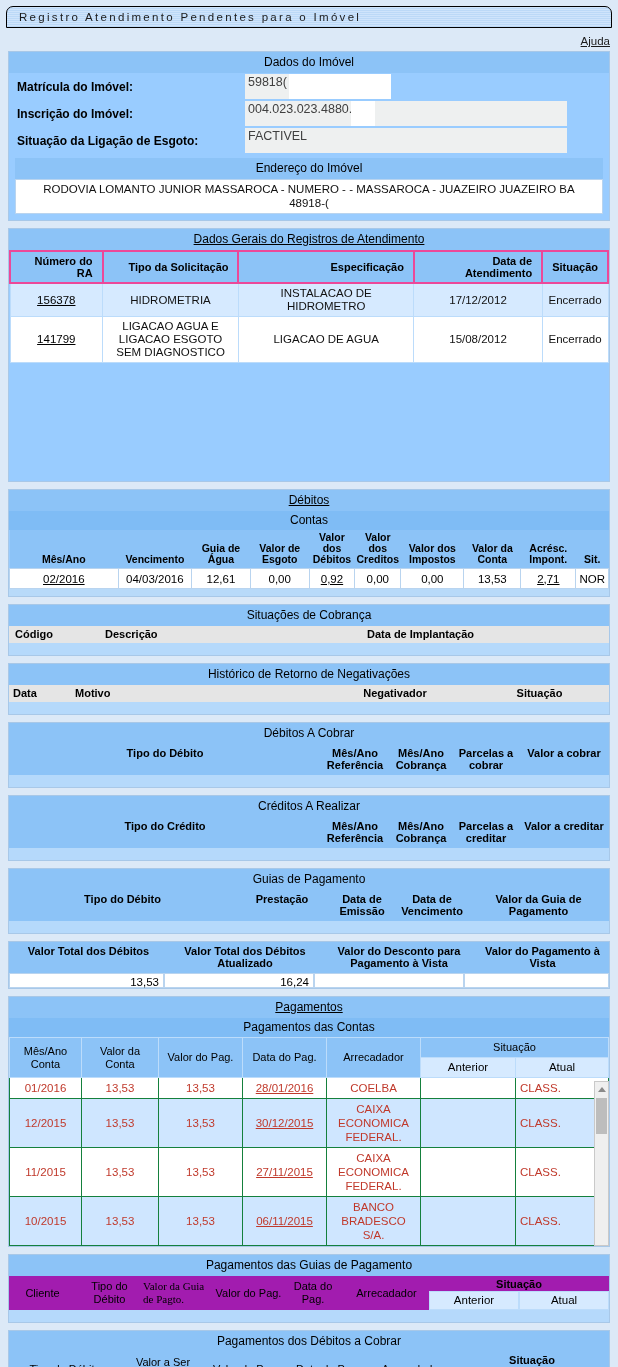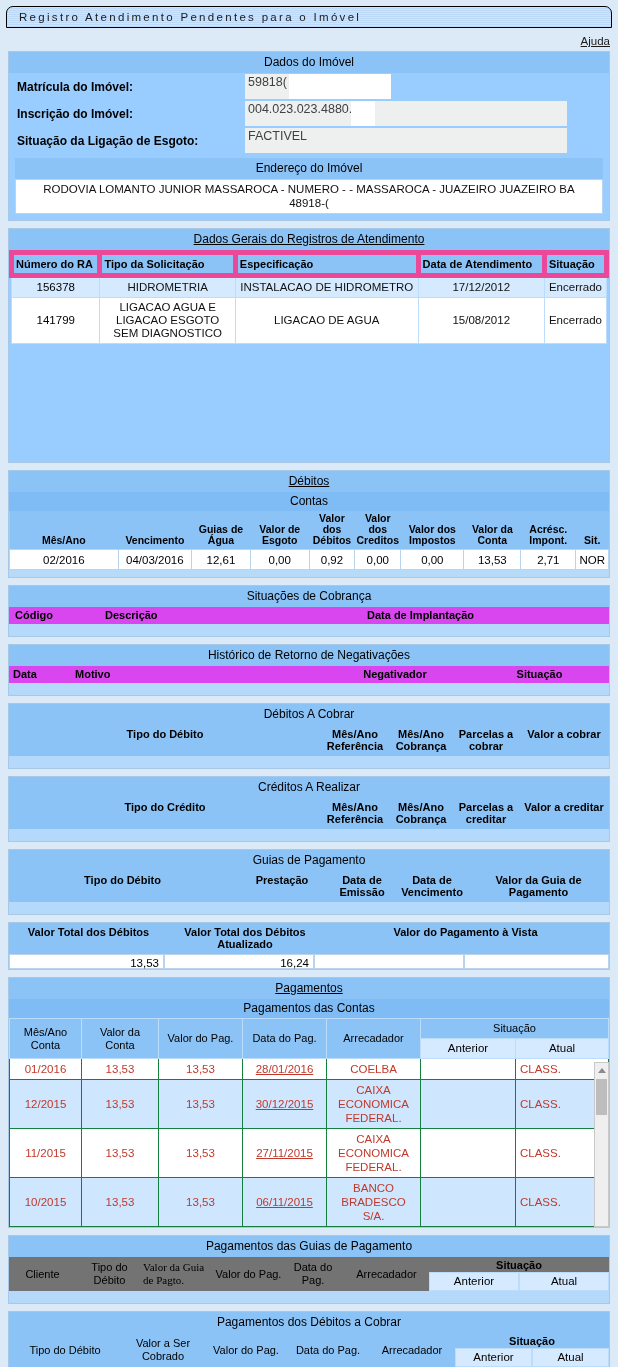--- a/index.html
+++ b/index.html
@@ -114,38 +114,38 @@
     color: #111;
   }
   
   table.grid {
     width: 100%;
     border-collapse: collapse;
     font-size: 11.5px;
   }
   table.grid th {
     background: #8cc3f7;
-    border: 5px solid #ec4899;
+    border: 2px solid #ec4899;
     font-weight: bold;
     font-size: 11px;
-    padding: 3px 2px;
+    padding: 3px 9px;
     color: #000;
-    text-align: left;
+    text-align: right;
     line-height: 12px;
   }
   table.grid td {
     border: 1px solid #bcdcfb;
     padding: 3px 4px;
     text-align: center;
     color: #111;
     line-height: 13px;
   }
   tr.r-alt td { background: #d6eaff; }
   tr.r-norm td { background: #ffffff; }
-  .lnk { cursor: pointer; color: #000; }
+  .lnk { text-decoration: underline; cursor: pointer; color: #000; }
   .ra-filler { background:#99ccff; height: 118px; }
   
   table.contas { width: 100%; border-collapse: collapse; }
   table.contas th {
     background: #8cc3f7;
     font-size: 10.5px; font-weight: bold;
     padding: 2px 1px 3px 1px;
     line-height: 11px;
     text-align: center;
     vertical-align: bottom;
@@ -161,21 +161,21 @@
   .ta-r { text-align: center; }
   .ta-c { text-align: center; }
   .ta-l { text-align: left; }
   .contas-tail { height: 7px; background: #b8daf9; }
   
   .hdr-strip {
     display: flex;
     font-size: 11px;
     font-weight: bold;
     padding: 2px 0 3px 0;
-    background: #d946ef;
+    background: #e5e5e5;
     color: #000;
   }
   .hdr-strip > div { line-height: 12px; text-align: center; }
   .strip-blank { background: #b5d9fb; height: 12px; }
   .hdr2 {
     background: #8cc3f7;
     display: flex;
     font-size: 11px; font-weight: bold;
     color: #000;
   }
@@ -321,21 +321,21 @@
 </div>
 
 <div class="panel">
   <div class="sec-title u"><span>Débitos</span></div>
   <div class="sec-sub">Contas</div>
   <table class="contas">
     <thead>
       <tr>
         <th style="width:110px">Mês/Ano</th>
         <th style="width:72px">Vencimento</th>
-        <th style="width:58px">Guias de Água</th>
+        <th style="width:58px">Guia de Água</th>
         <th style="width:58px">Valor de Esgoto</th>
         <th style="width:44px">Valor dos Débitos</th>
         <th style="width:44px">Valor dos Creditos</th>
         <th style="width:62px">Valor dos Impostos</th>
         <th style="width:56px">Valor da Conta</th>
         <th style="width:54px">Acrésc. Impont.</th>
         <th>Sit.</th>
       </tr>
     </thead>
     <tbody>
@@ -410,20 +410,21 @@
     <div style="width:70px">Data de Vencimento</div>
     <div style="flex:1">Valor da Guia de Pagamento</div>
   </div>
   <div class="strip-blank"></div>
 </div>
 
 <div class="panel">
   <div class="tot-head">
     <div style="width:155px">Valor Total dos Débitos</div>
     <div style="width:150px">Valor Total dos Débitos Atualizado</div>
+    <div style="width:150px">Valor do Desconto para Pagamento à Vista</div>
     <div style="flex:1">Valor do Pagamento à Vista</div>
   </div>
   <div class="tot-vals">
     <div style="width:155px">13,53</div>
     <div style="width:150px">16,24</div>
     <div style="width:150px"></div>
     <div style="flex:1"></div>
   </div>
 </div>
 
@@ -489,21 +490,21 @@
       <div class="sb-up">
           <div></div>
         </div>
       <div class="sb-thumb"></div>
     </div>
   </div>
 </div>
 
 <div class="panel">
   <div class="sec-title">Pagamentos das Guias de Pagamento</div>
-  <div style="display:flex;background:#737373;">
+  <div style="display:flex;background:#a21caf;">
     <div style="width:67px;font-size:11px;text-align:center;align-self:center;padding:4px 0;">Cliente</div>
     <div style="width:67px;font-size:11px;text-align:center;align-self:center;line-height:13px;">Tipo do Débito</div>
     <div style="width:72px;font-size:11px;text-align:left;align-self:center;line-height:13px;font-family:Liberation Serif, serif;">Valor da Guia de Pagto.</div>
     <div style="width:67px;font-size:11px;text-align:center;align-self:center;line-height:13px;">Valor do Pag.</div>
     <div style="width:62px;font-size:11px;text-align:center;align-self:center;line-height:13px;">Data do Pag.</div>
     <div style="width:85px;font-size:11px;text-align:center;align-self:center;">Arrecadador</div>
     <div class="situ-split" style="flex:1;">
       <div class="situ-top">Situação</div>
       <div class="situ-bot">
         <div style="width:50%">Anterior</div>

